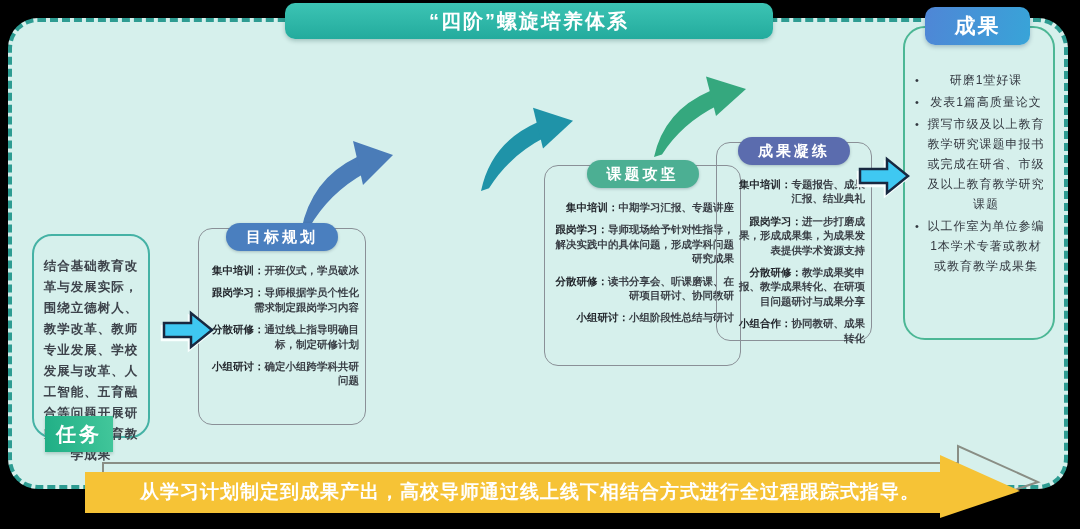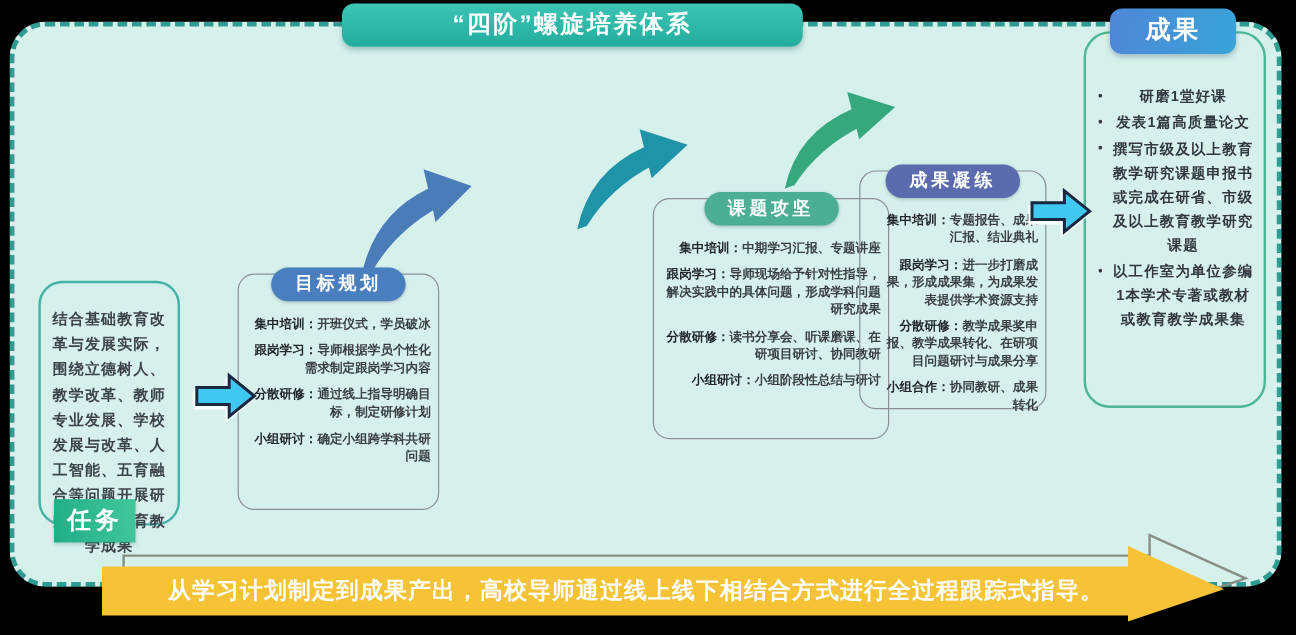--- a/index.html
+++ b/index.html
@@ -6,21 +6,21 @@
   html,body { background:#000; }
   body { font-family:"Liberation Sans","DejaVu Sans",sans-serif; }
   .stage { position:relative; width:1080px; height:529px; background:#000; overflow:hidden; }
 
   .container {
     position:absolute; left:8px; top:18px; width:1060px; height:471px;
     background:#d6f0ec; border:4px dashed #2e9c92; border-radius:30px; z-index:0;
   }
 
   .title-banner {
-    position:absolute; left:285px; top:3px; width:384px; height:36px; z-index:4;
+    position:absolute; left:285px; top:3px; width:488px; height:36px; z-index:4;
     background:linear-gradient(180deg,#3cc4b4,#23ab9d); border-radius:10px;
     color:#fff; font-weight:bold; font-size:20px; letter-spacing:2px;
     text-align:center; line-height:36px; box-shadow:0 2px 4px rgba(0,60,55,.25);
   }
 
   
   .task-box {
     position:absolute; left:32px; top:234px; width:118px; height:204px; z-index:2;
     border:2px solid #45b2a5; border-radius:20px; padding:20px 8px 8px 8px;
     color:#3d434b; font-size:12.5px; line-height:21px; font-weight:700;
@@ -65,21 +65,21 @@
     color:#fff; font-weight:bold; font-size:21px; letter-spacing:2px;
     text-align:center; line-height:38px; box-shadow:0 2px 4px rgba(0,40,80,.25);
   }
   .results-box {
     position:absolute; left:903px; top:26px; width:152px; height:314px; z-index:2;
     border:2px solid #4cb795; border-radius:22px; padding:42px 8px 8px 10px;
   }
   .results-box .bullet-row { display:flex; margin-bottom:2px; }
   .results-box .dot { width:12px; color:#333840; font-size:11px; line-height:20px; flex:none; }
   .results-box .btxt {
-    flex:1; text-align:center; font-size:12px; line-height:20px; font-weight:700;
+    flex:1; text-align:center; font-size:12px; line-height:20px; font-weight:400;
     color:#333840; letter-spacing:1px;
   }
 
   
   .curved-arrow { position:absolute; z-index:1; }
   .ca1 { left:297px; top:137px; width:112px; height:95px; }
   .ca2 { left:477px; top:104px; width:112px; height:88px; }
   .ca3 { left:650px; top:73px;  width:112px; height:85px; }
 
   .cyan-arrow { position:absolute; z-index:4; filter:drop-shadow(-2px 3px 0 rgba(250,255,255,.95)); }

